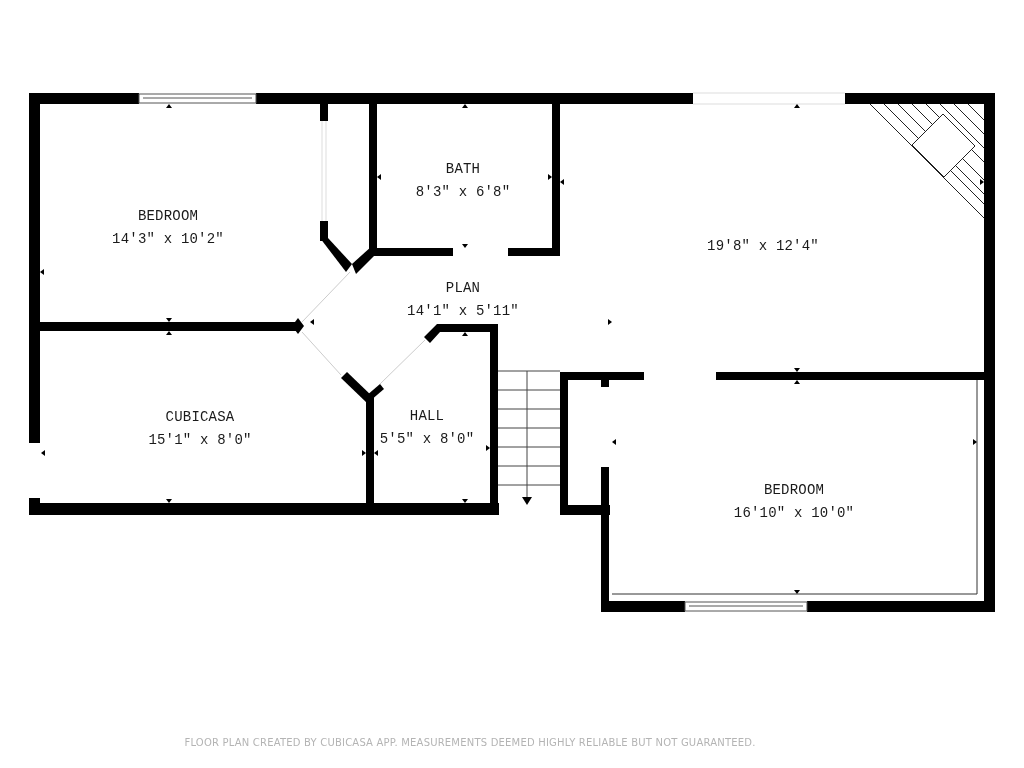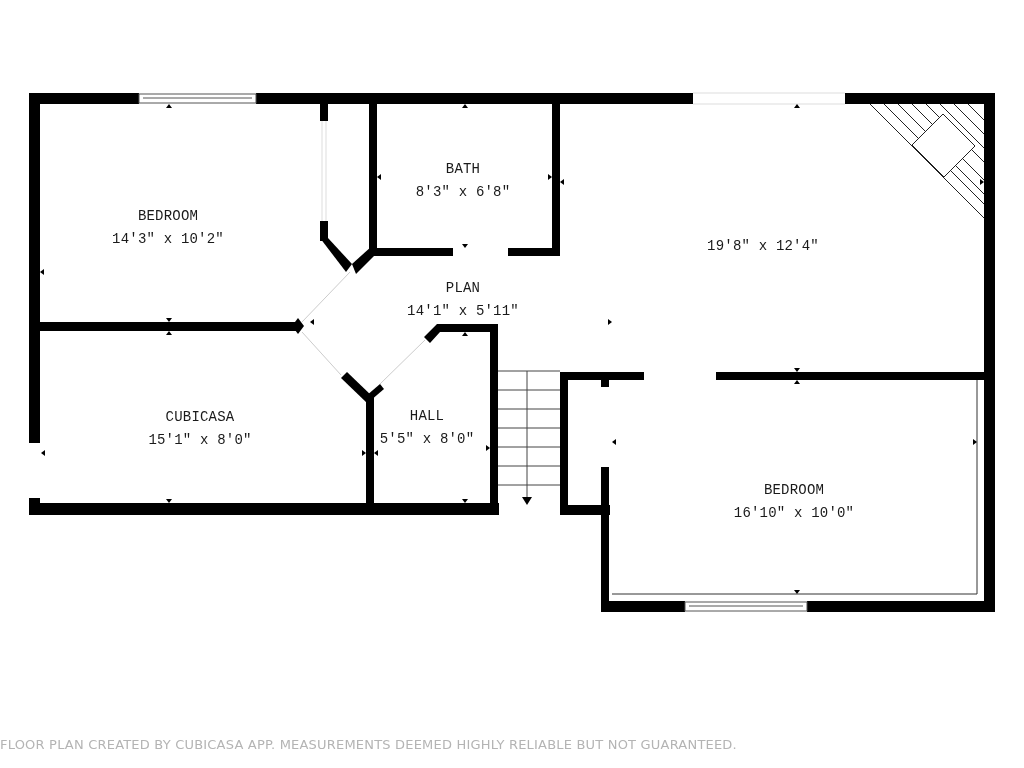--- a/index.html
+++ b/index.html
@@ -1,20 +1,20 @@
 <!DOCTYPE html>
 <html><head>
 <meta charset="utf-8">
 <style>
   html,body{margin:0;padding:0;background:#ffffff;}
   body{width:1024px;height:768px;position:relative;overflow:hidden;font-family:"DejaVu Sans","Liberation Sans",sans-serif;}
   svg.plan{position:absolute;left:0;top:0;}
   .lbl{position:absolute;transform:translateX(-50%);text-align:center;color:#1a1a1a;font-size:14px;line-height:23px;white-space:nowrap;letter-spacing:0.2px;}
   .lbl span{display:block;font-family:Liberation Mono, monospace;}
-  .footer{position:absolute;left:0;width:940px;top:737px;text-align:left;font-size:13px;color:#b4b4b4;letter-spacing:0.2px;}
+  .footer{position:absolute;left:0;width:940px;top:737px;text-align:center;font-size:10px;color:#b4b4b4;letter-spacing:0.2px;}
 </style>
 </head>
 <body>
 
 <svg class="plan" width="1024" height="768" viewBox="0 0 1024 768">
 
   <g fill="#000">
 
     <rect x="29" y="93" width="110" height="11"></rect>
     <rect x="256" y="93" width="437" height="11"></rect>

